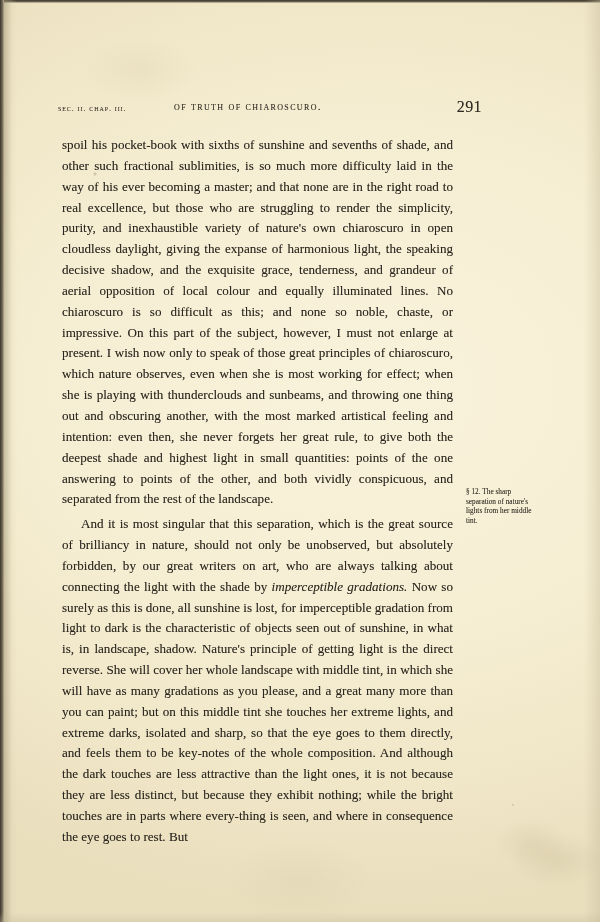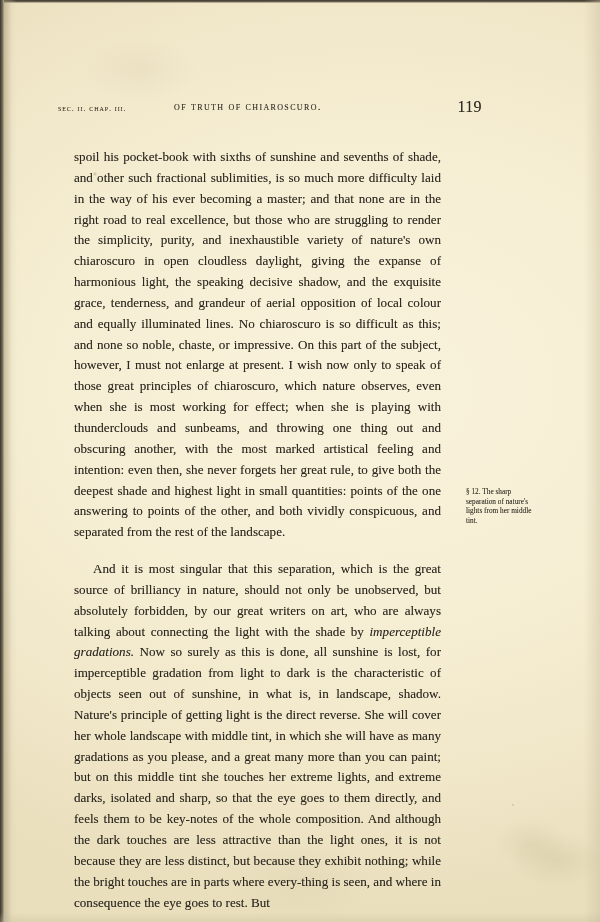--- a/index.html
+++ b/index.html
@@ -113,21 +113,21 @@
     left: 58px;
     top: 131px;
     width: 399px;
     font-size: 13.1px;
     line-height: 20.85px;
     text-align: justify;
     text-justify: inter-word;
     color: #2b2720;
   }
   .bodytext p {
-    margin: 16px;
+    margin: 4px;
     text-indent: 19px;
   }
   .bodytext p.noindent {
     text-indent: 0;
   }
   .bodytext i {
   }
 
   
   .marginnote {
@@ -156,21 +156,21 @@
   <div class="edge-left-soft"></div>
   <div class="edge-right-soft"></div>
   <div class="edge-bottom-soft"></div>
   <div class="foxing"></div>
 
   <div class="content">
 
     <div class="runhead">
       <div class="runhead-left inksoft">SEC. II. CHAP. III.</div>
       <div class="runhead-center inksoft">OF TRUTH OF CHIAROSCURO.</div>
-      <div class="runhead-page inksoft">119</div>
+      <div class="runhead-page inksoft">291</div>
     </div>
 
     <div class="bodytext inksoft">
       <p class="noindent">spoil his pocket-book with sixths of sunshine and sevenths of shade, and other such fractional sublimities, is so much more difficulty laid in the way of his ever becoming a master; and that none are in the right road to real excellence, but those who are struggling to render the simplicity, purity, and inexhaustible variety of nature's own chiaroscuro in open cloudless daylight, giving the expanse of harmonious light, the speaking decisive shadow, and the exquisite grace, tenderness, and grandeur of aerial opposition of local colour and equally illuminated lines. No chiaroscuro is so difficult as this; and none so noble, chaste, or impressive. On this part of the subject, however, I must not enlarge at present. I wish now only to speak of those great principles of chiaroscuro, which nature observes, even when she is most working for effect; when she is playing with thunderclouds and sunbeams, and throwing one thing out and obscuring another, with the most marked artistical feeling and intention: even then, she never forgets her great rule, to give both the deepest shade and highest light in small quantities: points of the one answering to points of the other, and both vividly conspicuous, and separated from the rest of the landscape.</p>
       <p id="para-2"><span>And it is most singular that this separation, which is the great source of brilliancy in nature, should not only be unobserved, but absolutely forbidden, by our great writers on art, who are always talking about connecting the light with the shade by </span><i>imperceptible gradations.</i><span> Now so surely as this is done, all sunshine is lost, for imperceptible gradation from light to dark is the characteristic of objects seen out of sunshine, in what is, in landscape, shadow. Nature's principle of getting light is the direct reverse. She will cover her whole landscape with middle tint, in which she will have as many gradations as you please, and a great many more than you can paint; but on this middle tint she touches her extreme lights, and extreme darks, isolated and sharp, so that the eye goes to them directly, and feels them to be key-notes of the whole composition. And although the dark touches are less attractive than the light ones, it is not because they are less distinct, but because they exhibit nothing; while the bright touches are in parts where every-thing is seen, and where in consequence the eye goes to rest. But</span></p>
     </div>
 
     <div class="marginnote inksoft">§ 12. The sharp separation of nature's lights from her middle tint.</div>
 
   </div>

